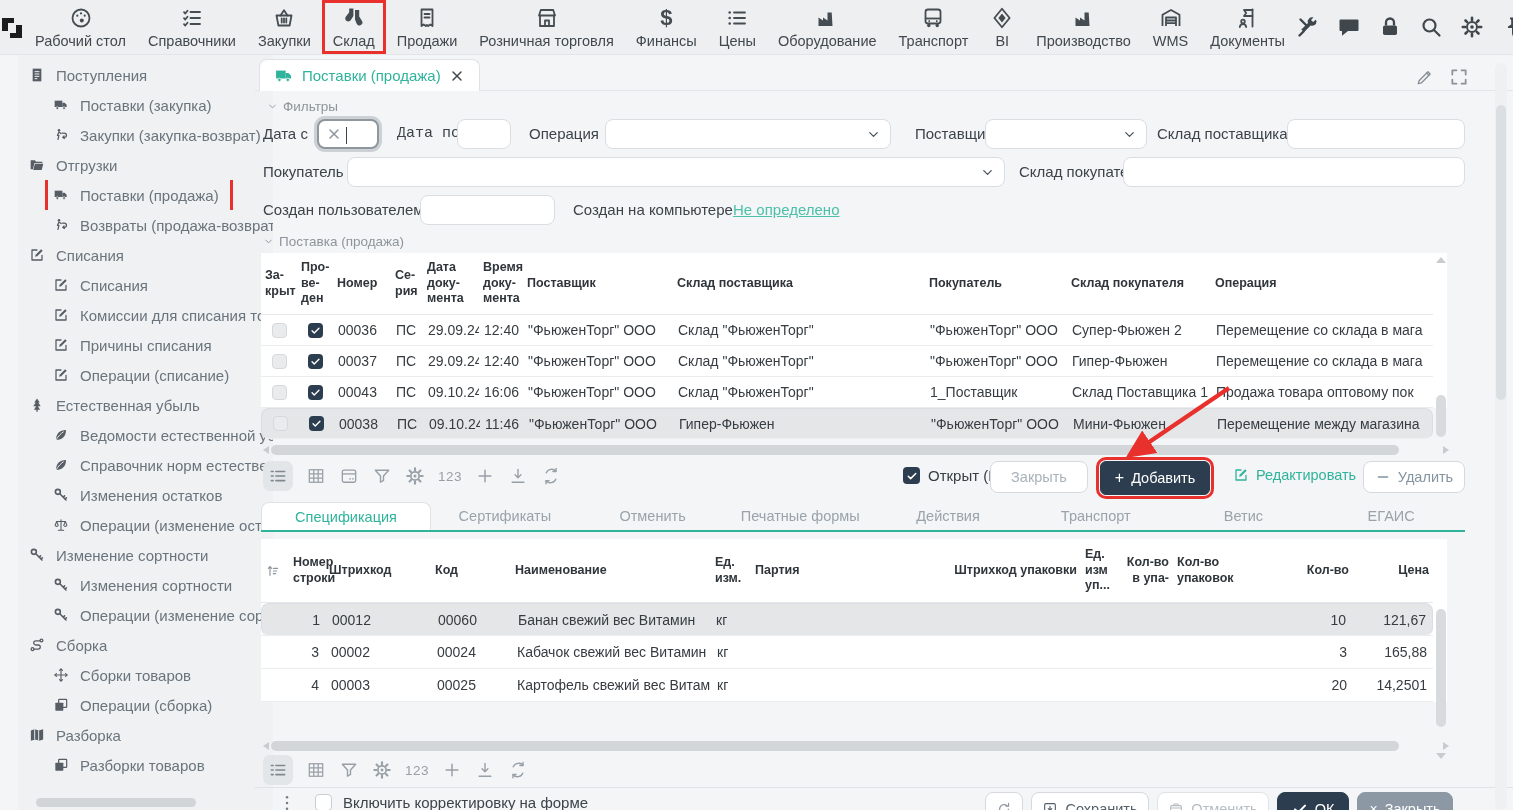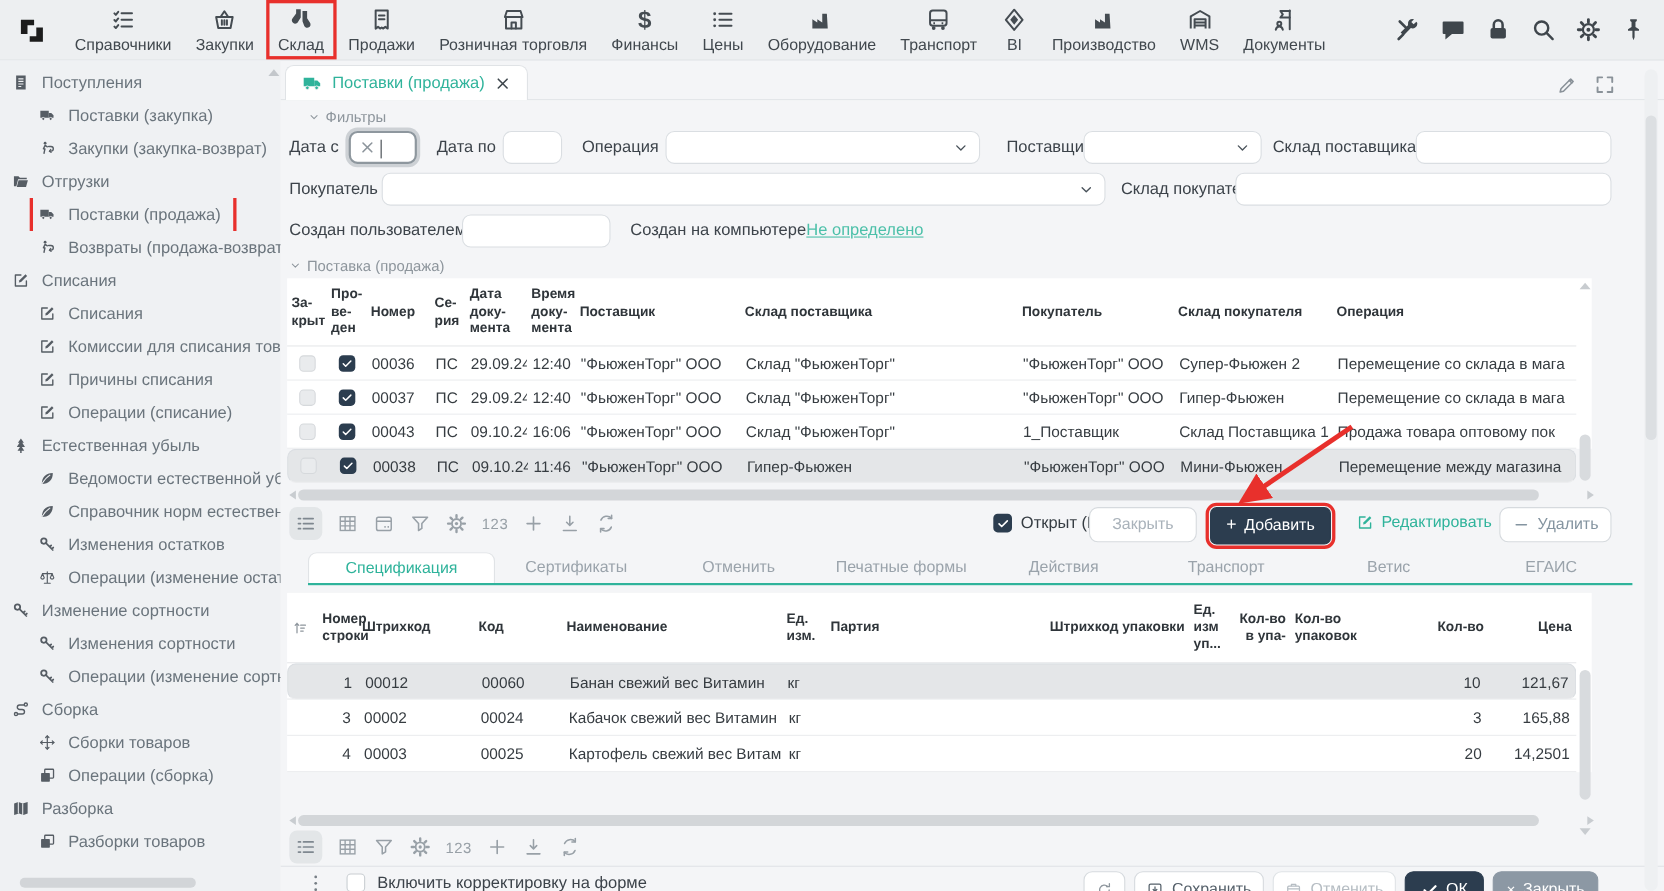--- a/index.html
+++ b/index.html
@@ -20,21 +20,21 @@
           display:flex;align-items:stretch;border-bottom:1px solid #e2e4e7;}
   .logo{width:57px;height:55px;display:flex;align-items:center;justify-content:center;}
   .nav-item{display:flex;flex-direction:column;align-items:center;justify-content:center;
             gap:3px;padding:0 11px;color:#41484e;cursor:pointer;}
   .nav-item .lbl{font-size:14.5px;white-space:nowrap;}
   .nav-item .nico{color:#454c52;}
   .nav-item.redbox{outline:3px solid var(--red);outline-offset:-3px;}
   .top-right{margin-left:auto;display:flex;align-items:center;gap:17px;padding-right:16px;color:#3f464c;}
 
   
-  .sidebar{position:absolute;left:0;top:55px;width:255px;height:755px;background:var(--bg-side);
+  .sidebar{position:absolute;left:18px;top:55px;width:255px;height:755px;background:var(--bg-side);
            overflow:hidden;padding-top:5px;}
   .side-item{height:30px;display:flex;align-items:center;gap:9px;color:#6a747c;font-size:15px;
              white-space:nowrap;overflow:hidden;cursor:pointer;position:relative;}
   .side-item .sico{color:#565d64;flex:0 0 18px;}
   .lvl0{padding-left:11px;}
   .lvl1{padding-left:35px;}
   .side-item.redbox::after{content:"";position:absolute;left:27px;width:182px;top:-7px;height:44px;
              border:3px solid var(--red);pointer-events:none;}
   .side-vsb{position:absolute;right:2px;top:8px;width:9px;height:720px;}
   .side-vsb .arr-up{width:0;height:0;border-left:5px solid transparent;border-right:5px solid transparent;
@@ -94,21 +94,21 @@
   .btn{display:flex;align-items:center;justify-content:center;gap:7px;background:#fff;border:1px solid #d6dade;
        border-radius:8px;font-size:14.5px;cursor:pointer;}
   .btn.ghost{color:#a9b2ba;}
   .btn.dark{background:var(--navy);border-color:var(--navy);color:#fff;border-radius:6px;}
   .btn.redline{outline:3px solid var(--red);outline-offset:1px;}
   .link-btn{display:flex;align-items:center;gap:7px;color:var(--teal);font-size:14.5px;cursor:pointer;}
   .ctl-cb{width:17px;height:17px;border-radius:4px;background:var(--navy);display:flex;align-items:center;justify-content:center;}
   .ctl-cb svg{width:12px;height:12px;}
 
   
-  .tabs2{position:absolute;left:6px;top:447px;width:1204px;height:30px;display:flex;border-bottom:2px solid var(--teal);margin-left:19px;}
+  .tabs2{position:absolute;left:6px;top:447px;width:1204px;height:30px;display:flex;border-bottom:2px solid var(--teal);}
   .tab2{flex:1;display:flex;align-items:center;justify-content:center;font-size:14.5px;color:#9aa3ab;cursor:pointer;white-space:nowrap;}
   .tab2.active{flex:0 0 170px;background:#fff;border:1px solid #e0e3e6;border-bottom:none;border-radius:8px 8px 0 0;color:var(--teal);}
 
   
   .stable{position:absolute;left:6px;top:484px;width:1186px;background:#fff;}
   .g-spec{display:grid;grid-template-columns:28px 36px 106px 80px 1fr 40px 120px 210px 40px 52px 64px 116px 80px;width:1172px;}
   .g-spec .hc{font-size:12.5px;font-weight:bold;color:#2f353a;padding:4px 4px;display:flex;align-items:center;line-height:1.25;}
   .ghead2{border-bottom:1px solid #e6e8ea;min-height:64px;}
   .srow{height:33px;border-bottom:1px solid var(--rowline);cursor:pointer;}
   .srow>div{font-size:14px;color:#363c41;line-height:32px;padding:0 6px;white-space:nowrap;overflow:hidden;}
@@ -409,20 +409,28 @@
 <div class="topbar">
   <div class="logo">
       <svg class="ic-lg" viewBox="0 0 24 24">
         <use href="#i-logo"></use>
       </svg>
     </div>
 
   <div class="nav-item">
       <span class="nico">
         <svg class="ic-lg">
+          <use href="#i-palette"></use>
+        </svg>
+      </span>
+      <span class="lbl">Рабочий стол</span>
+    </div>
+  <div class="nav-item">
+      <span class="nico">
+        <svg class="ic-lg">
           <use href="#i-checklist"></use>
         </svg>
       </span>
       <span class="lbl">Справочники</span>
     </div>
   <div class="nav-item">
       <span class="nico">
         <svg class="ic-lg">
           <use href="#i-basket"></use>
         </svg>
@@ -773,37 +781,37 @@
           <use href="#i-pencil"></use>
         </svg>
       </span>
     <span>
         <svg class="ic">
           <use href="#i-expand"></use>
         </svg>
       </span>
   </div>
 
-  <div class="sec-label" style="left:25px;top:44px;">
+  <div class="sec-label" style="left:12px;top:44px;">
     <svg class="chev-sm">
         <use href="#i-chev"></use>
       </svg>
     <span>Фильтры</span>
   </div>
 
   <div class="flabel" style="left:8px;top:64px;">Дата с</div>
   <div class="inp focus" style="left:62px;top:64px;width:62px;">
     <span class="clear">
         <svg class="ic-sm">
           <use href="#i-x"></use>
         </svg>
       </span>
     <span class="caret"></span>
   </div>
-  <div class="flabel" style="left:142px;top:64px;">Дата по</div>
+  <div class="flabel" style="left:142px;top:64px;font-family:Liberation Mono, monospace;">Дата по</div>
   <div class="inp" style="left:202px;top:64px;width:54px;"></div>
   <div class="flabel" style="left:274px;top:64px;">Операция</div>
   <div class="sel" style="left:350px;top:64px;width:286px;">
       <span class="chev"><svg style="width:15px;height:15px">
           <use href="#i-chev"></use>
         </svg></span>
     </div>
   <div class="flabel" style="left:660px;top:64px;">Поставщик</div>
   <div class="sel" style="left:730px;top:64px;width:162px;">
       <span class="chev"><svg style="width:15px;height:15px">

